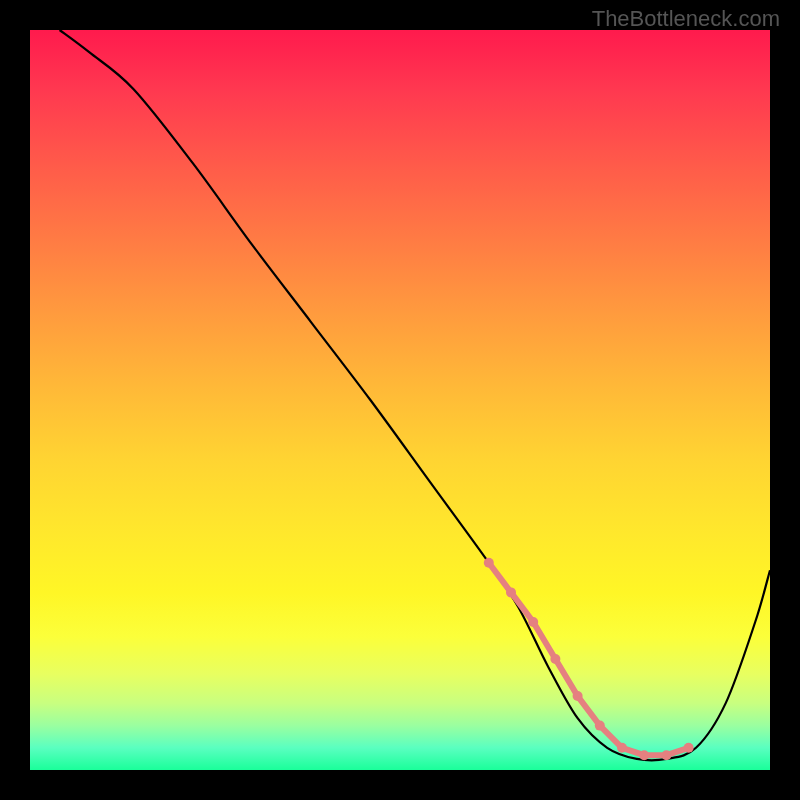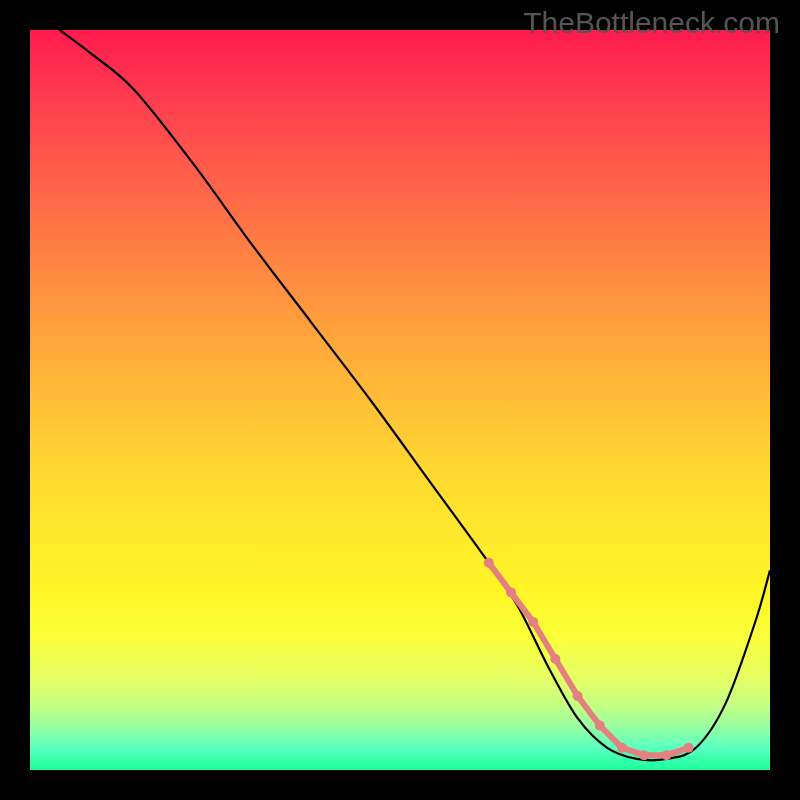--- a/index.html
+++ b/index.html
@@ -8,21 +8,21 @@
     height: 800px;
     background: #000;
     position: relative;
     font-family: Arial, sans-serif;
   }
   .watermark {
     position: absolute;
     top: 6px;
     right: 20px;
     color: #555;
-    font-size: 30px;
+    font-size: 22px;
     font-weight: 500;
     z-index: 10;
   }
   .plot-area {
     position: absolute;
     left: 30px;
     top: 30px;
     width: 740px;
     height: 740px;
   }

